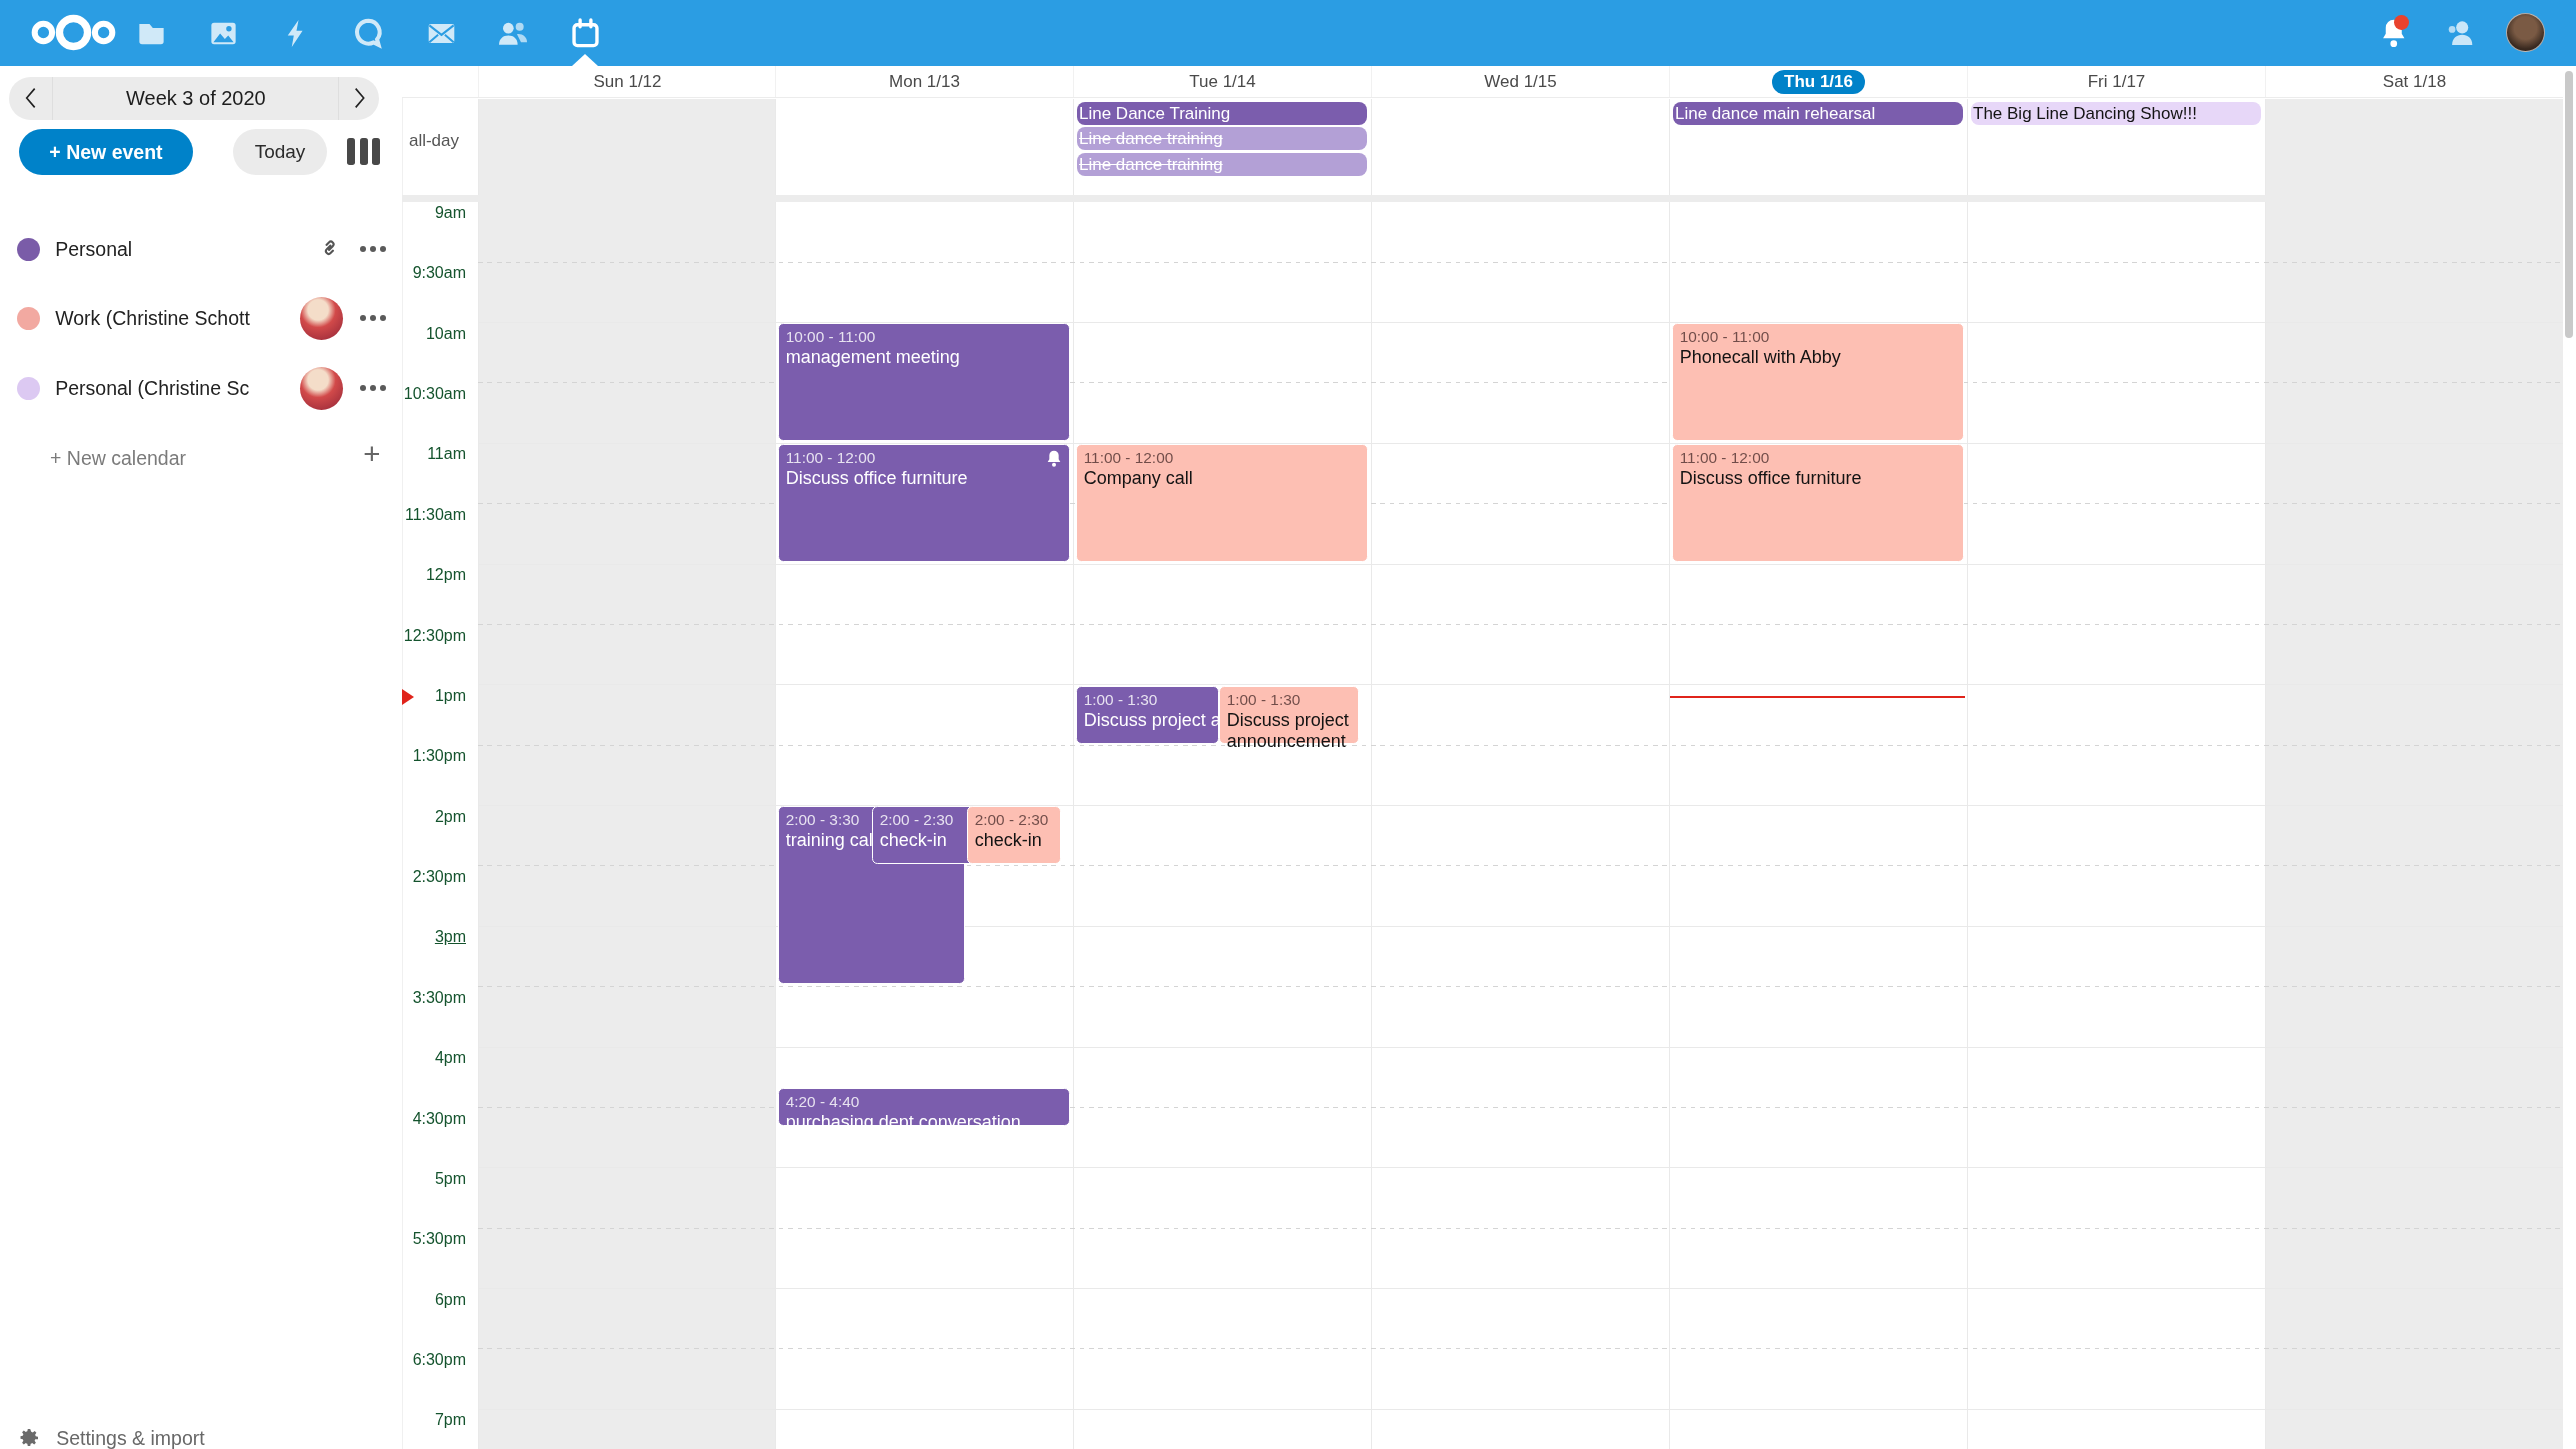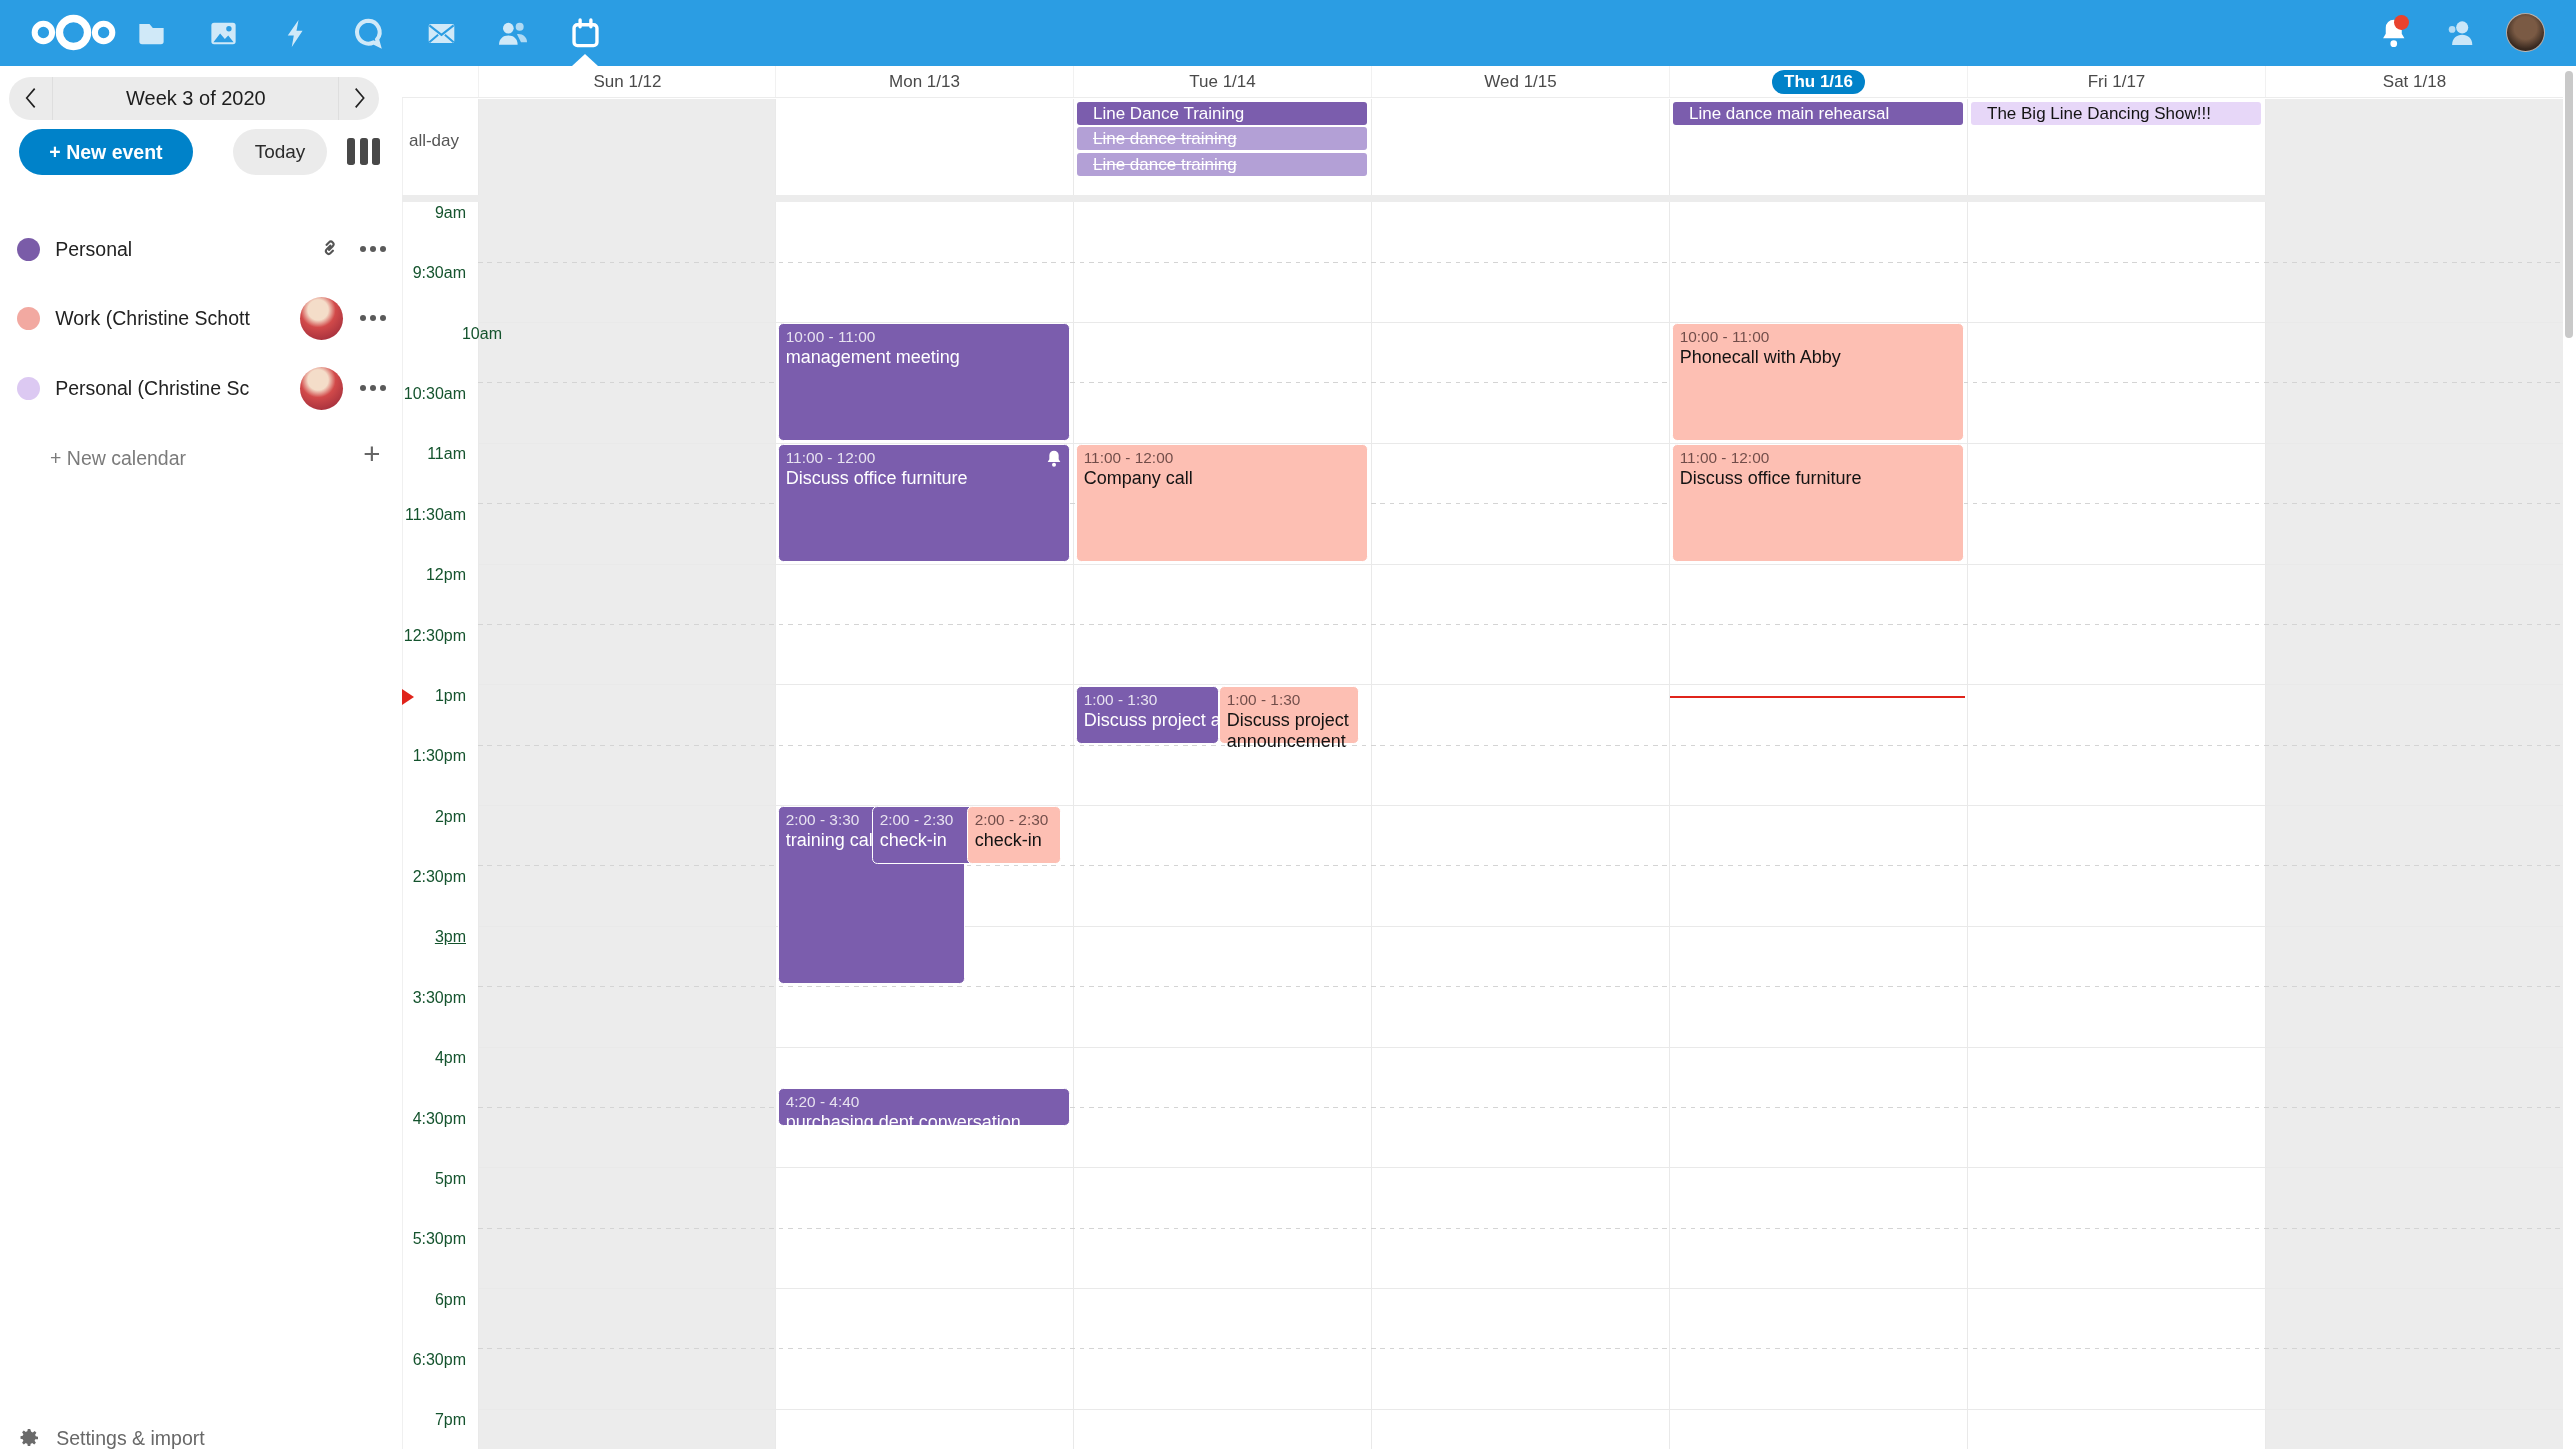--- a/index.html
+++ b/index.html
@@ -41,21 +41,21 @@
   .sideline{position:absolute;left:402px;top:98px;width:1.3px;height:1351px;background:#f0f0f0;}
   .band{position:absolute;left:402px;top:195px;width:2174px;height:6.7px;background:#ececec;z-index:8;}
   .daycell{position:absolute;top:66px;height:31px;display:flex;align-items:center;justify-content:center;font-size:17px;color:#4a4a4a;border-left:1.3px solid #f1f1f1;box-sizing:border-box;}
   .daypill{background:#0082c9;color:#fff;font-weight:bold;padding:2px 12px;border-radius:13.4px;cursor:pointer;}
   .wkshade{position:absolute;background:#ececec;z-index:0;}
   .vline{position:absolute;width:1.3px;background:#e9e9e9;z-index:2;}
   .hline{position:absolute;height:1.3px;background:#e9e9e9;z-index:2;}
   .dotline{position:absolute;height:1.3px;z-index:2;background:repeating-linear-gradient(90deg,#d4d4d4 0 4.7px,transparent 4.7px 9.4px);}
   .tlab{position:absolute;width:64px;text-align:right;font-size:16px;color:#14532d;z-index:3;}
   .allday-lab{position:absolute;left:402px;top:131px;width:64px;text-align:center;font-size:17px;color:#555;z-index:3;}
-  .chip{position:absolute;height:23px;border-radius:3px;padding:0 16px;font-size:17px;line-height:23px;color:#fff;overflow:hidden;white-space:nowrap;box-sizing:border-box;z-index:5;cursor:pointer;}
+  .chip{position:absolute;height:23px;border-radius:8px;padding:0 2px;font-size:17px;line-height:23px;color:#fff;overflow:hidden;white-space:nowrap;box-sizing:border-box;z-index:5;cursor:pointer;}
   .chip.p{background:#7b5dad;}
   .chip.c{background:#b3a0d6;text-decoration:line-through;}
   .chip.l{background:#e7d7f8;color:#141414;}
   .ev{position:absolute;border-radius:5.4px;border:1.3px solid #fff;padding:2.7px 6.7px;overflow:hidden;box-sizing:border-box;z-index:4;cursor:pointer;}
   .ev .t{font-size:15.4px;line-height:20px;}
   .ev .n{font-size:18px;line-height:21.5px;}
   .ev.p{background:#7b5dad;}
   .ev.p .t{color:rgba(255,255,255,.82);}
   .ev.p .n{color:#fff;}
   .ev.w{background:#fdbfb3;}
@@ -258,21 +258,21 @@
       <div class="dotline" style="left: 478px; top: 503px; width: 2085px;"></div>
       <div class="dotline" style="left: 478px; top: 624px; width: 2085px;"></div>
       <div class="dotline" style="left: 478px; top: 745px; width: 2085px;"></div>
       <div class="dotline" style="left: 478px; top: 865px; width: 2085px;"></div>
       <div class="dotline" style="left: 478px; top: 986px; width: 2085px;"></div>
       <div class="dotline" style="left: 478px; top: 1107px; width: 2085px;"></div>
       <div class="dotline" style="left: 478px; top: 1228px; width: 2085px;"></div>
       <div class="dotline" style="left: 478px; top: 1348px; width: 2085px;"></div>
       <div class="tlab" style="left: 402px; top: 204px;">9am</div>
       <div class="tlab" style="left: 402px; top: 264px;">9:30am</div>
-      <div class="tlab" style="left: 402px; top: 325px; padding-left: 36px;">10am</div>
+      <div class="tlab" style="left: 402px; top: 325px;">10am</div>
       <div class="tlab" style="left: 402px; top: 385px;">10:30am</div>
       <div class="tlab" style="left: 402px; top: 445px;">11am</div>
       <div class="tlab" style="left: 402px; top: 506px;">11:30am</div>
       <div class="tlab" style="left: 402px; top: 566px;">12pm</div>
       <div class="tlab" style="left: 402px; top: 627px;">12:30pm</div>
       <div class="tlab" style="left: 402px; top: 687px;">1pm</div>
       <div class="tlab" style="left: 402px; top: 747px;">1:30pm</div>
       <div class="tlab" style="left: 402px; top: 808px;">2pm</div>
       <div class="tlab" style="left: 402px; top: 868px;">2:30pm</div>
       <div class="tlab" style="left: 402px; top: 928px; text-decoration: underline;">3pm</div>

